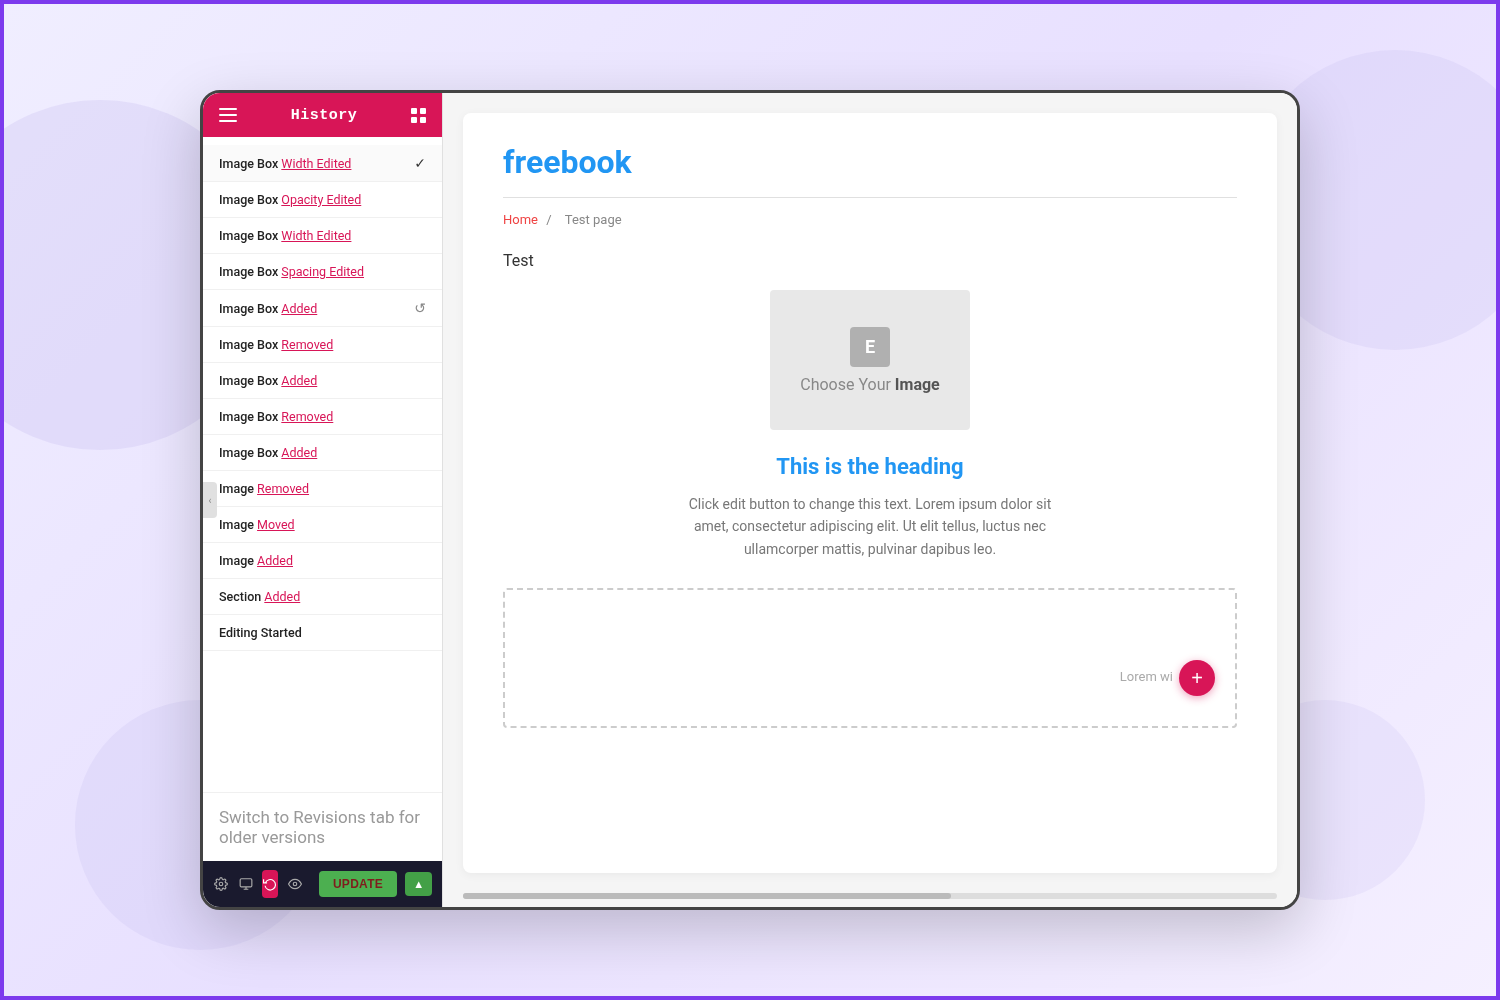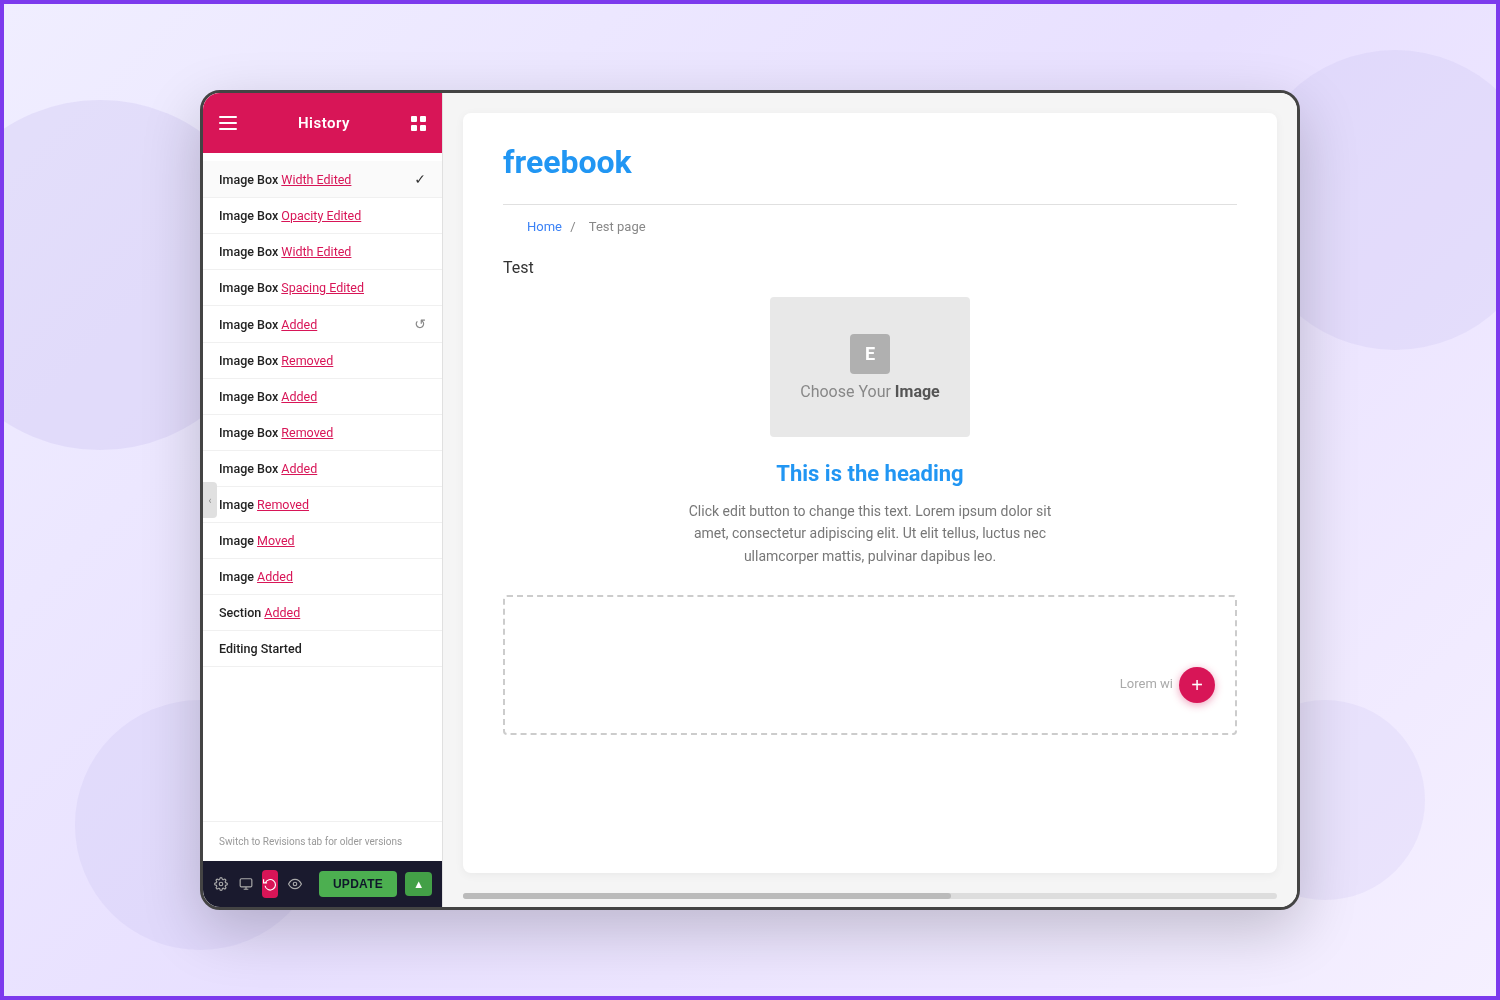--- a/index.html
+++ b/index.html
@@ -83,22 +83,23 @@
       flex-direction: column;
     }
 
     .sidebar-header {
       background: #d81557;
       color: white;
       display: flex;
       align-items: center;
       justify-content: space-between;
       padding: 0 16px;
-      height: 60px;
+      height: 44px;
       flex-shrink: 0;
+      font-family: Liberation Mono, monospace;
     }
 
     .sidebar-header-title {
       font-size: 15px;
       font-weight: 600;
       letter-spacing: 0.5px;
     }
 
     .hamburger-icon {
       display: flex;
@@ -182,21 +183,21 @@
     }
 
     .history-item-undo {
       color: #888;
       font-size: 14px;
       cursor: pointer;
     }
 
     .history-footer-note {
       padding: 14px 16px;
-      font-size: 10px;
+      font-size: 17px;
       color: #999;
       border-top: 1px solid #f0f0f0;
       flex-shrink: 0;
       margin-top: 7px;
     }
 
     
     .sidebar-toolbar {
       display: flex;
       align-items: center;
@@ -222,21 +223,21 @@
     }
     .toolbar-icon-btn.active {
       background: #d81557;
       color: white;
     }
 
     .toolbar-spacer { flex: 1; }
 
     .btn-update {
       background: #4caf50;
-      color: #0f172a;
+      color: #7f1d1d;
       border: none;
       border-radius: 4px;
       padding: 6px 14px;
       font-size: 12px;
       font-weight: 600;
       cursor: pointer;
       letter-spacing: 0.3px;
     }
 
     .btn-update-arrow {
@@ -283,35 +284,35 @@
       padding: 30px 40px;
       min-height: 760px;
       box-shadow: 0 2px 10px rgba(0,0,0,0.05);
       position: relative;
     }
 
     .site-title {
       font-size: 32px;
       font-weight: 700;
       color: #2196f3;
-      margin-bottom: 23px;
+      margin-bottom: 16px;
     }
 
     .content-divider {
       border: none;
       border-top: 1px solid #e0e0e0;
       margin: 10px 0 14px;
     }
 
     .breadcrumb {
       font-size: 13px;
       color: #888;
       margin-bottom: 24px;
     }
-    .breadcrumb a { color: #3b82f6; text-decoration: none; margin-left: 24px; }
+    .breadcrumb a { color: #ef4444; text-decoration: none; }
     .breadcrumb span { margin: 0 5px; }
 
     .section-label {
       text-align: left;
       font-size: 16px;
       color: #333;
       margin-bottom: 20px;
       font-weight: 400;
     }
 

